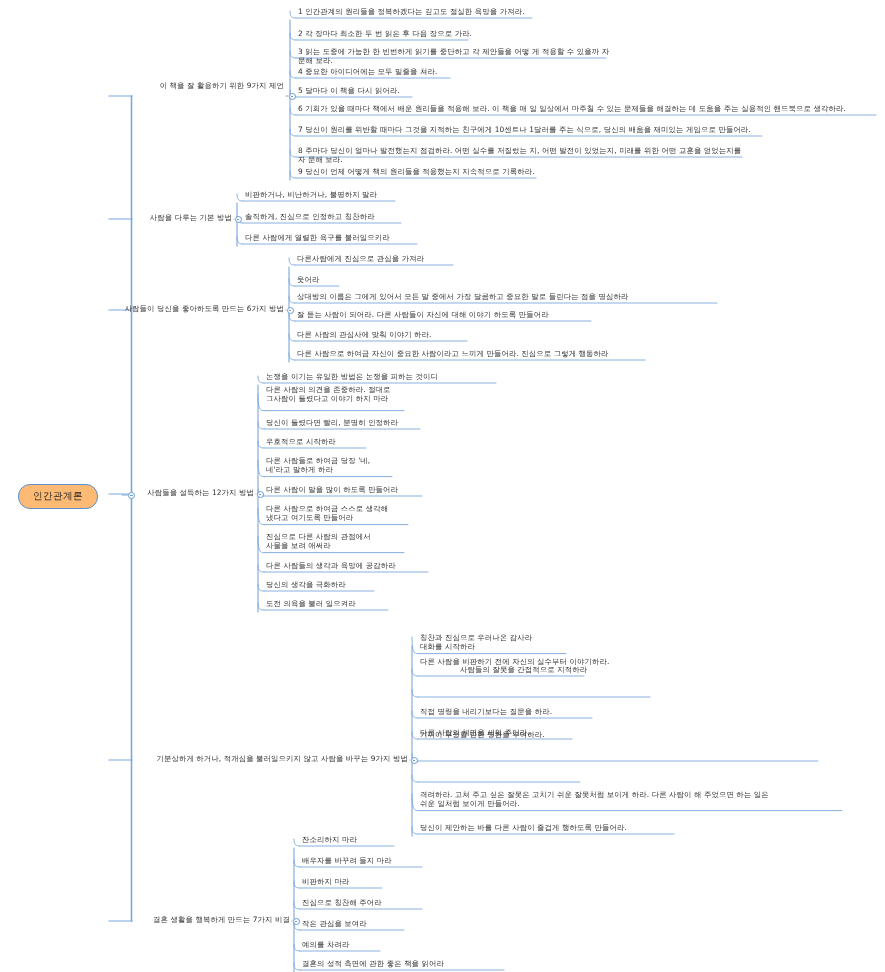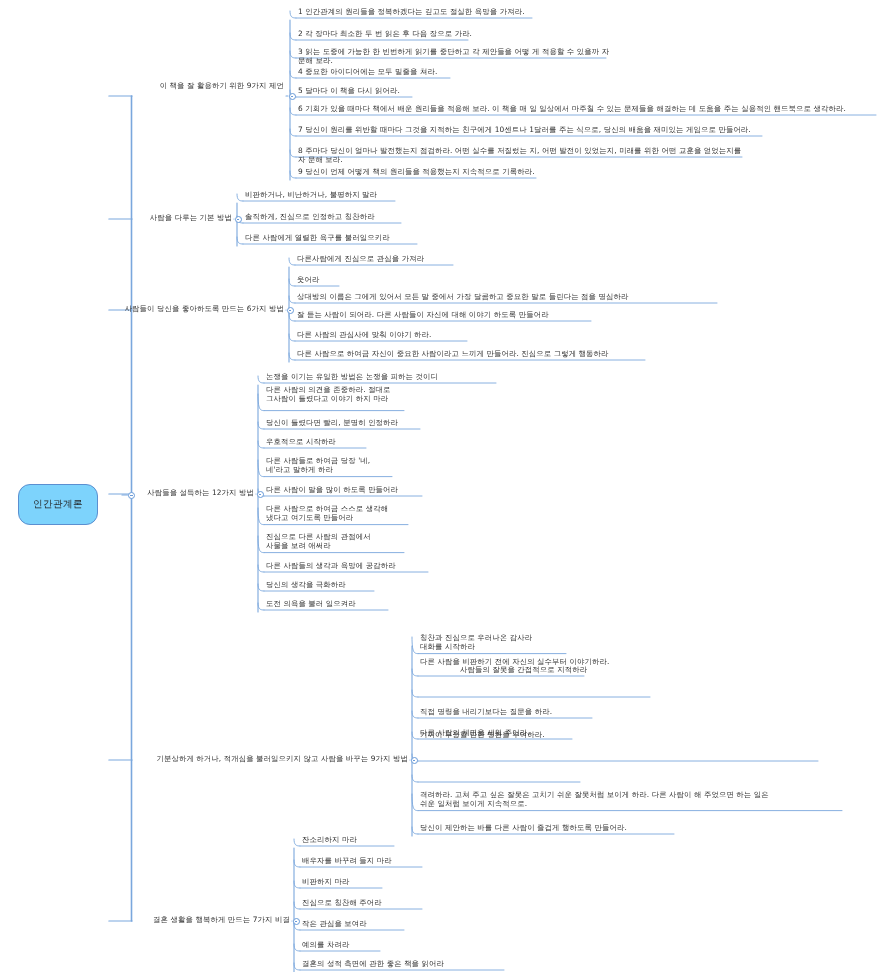--- a/index.html
+++ b/index.html
@@ -43,24 +43,24 @@
   }
   .branch-label {
     font-size: 7.4px;
     color: #2e2e2e;
     text-align: right;
   }
   .root {
     position: absolute;
     border: 1.3px solid #5b8fd0;
     border-radius: 12px;
-    background: #7dd3fc;
+    background: #fdba74;
     font-size: 9.6px;
     color: #1f1f1f;
-    padding: 13px 14px;
+    padding: 5px 14px;
     text-align: center;
     white-space: nowrap;
     letter-spacing: 0.4px;
   }
   .bullet {
     position: absolute;
     width: 7px;
     height: 7px;
     border-radius: 50%;
     border: 1.2px solid #6a9bd8;
@@ -245,21 +245,21 @@
     <div class="node branch-label" style="left: 114px; top: 754px; width: 294px;">기분상하게 하거나, 적개심을 불러일으키지 않고 사람을 바꾸는 9가지 방법</div>
     <div class="bullet" style="left: 410.5px; top: 756.5px;"></div>
     <div class="node leaf" style="left: 418px; top: 633px; width: 154px; white-space: pre-line;">칭찬과 진심으로 우러나온 감사라
 대화를 시작하라</div>
     <div class="node leaf" style="left: 418px; top: 665px; width: 172px; white-space: pre-line; margin-left: 40px;">사람들의 잘못을 간접적으로 지적하라</div>
     <div class="node leaf" style="left: 418px; top: 657px; width: 238px; white-space: pre-line;">다른 사람을 비판하기 전에 자신의 실수부터 이야기하라.</div>
     <div class="node leaf" style="left: 418px; top: 707px; width: 180px; white-space: pre-line;">직접 명령을 내리기보다는 질문을 하라.</div>
     <div class="node leaf" style="left: 418px; top: 728px; width: 160px; white-space: pre-line;">다른 사람의 체면을 세워 주어라.</div>
     <div class="node leaf" style="left: 418px; top: 730px; width: 168px; white-space: pre-line;">기꺼이 부응할 만한 명판을 부여하라.</div>
     <div class="node leaf" style="left: 418px; top: 790px; width: 430px; white-space: pre-line;">격려하라. 고쳐 주고 싶은 잘못은 고치기 쉬운 잘못처럼 보이게 하라. 다른 사람이 해 주었으면 하는 일은
-쉬운 일처럼 보이게 지속적으로.</div>
+쉬운 일처럼 보이게 만들어라.</div>
     <div class="node leaf" style="left: 418px; top: 823px; width: 262px; white-space: pre-line;">당신이 제안하는 바를 다른 사람이 즐겁게 행하도록 만들어라.</div>
     <div class="node branch-label" style="left: 114px; top: 915px; width: 176px;">결혼 생활을 행복하게 만드는 7가지 비결</div>
     <div class="bullet" style="left: 292.5px; top: 917.5px;"></div>
     <div class="node leaf" style="left: 300px; top: 835px; width: 100px; white-space: pre-line;">잔소리하지 마라</div>
     <div class="node leaf" style="left: 300px; top: 856px; width: 128px; white-space: pre-line;">배우자를 바꾸려 들지 마라</div>
     <div class="node leaf" style="left: 300px; top: 877px; width: 88px; white-space: pre-line;">비판하지 마라</div>
     <div class="node leaf" style="left: 300px; top: 898px; width: 128px; white-space: pre-line;">진심으로 칭찬해 주어라</div>
     <div class="node leaf" style="left: 300px; top: 919px; width: 110px; white-space: pre-line;">작은 관심을 보여라</div>
     <div class="node leaf" style="left: 300px; top: 940px; width: 86px; white-space: pre-line;">예의를 차려라</div>
     <div class="node leaf" style="left: 300px; top: 959px; width: 210px; white-space: pre-line;">결혼의 성적 측면에 관한 좋은 책을 읽어라</div>

